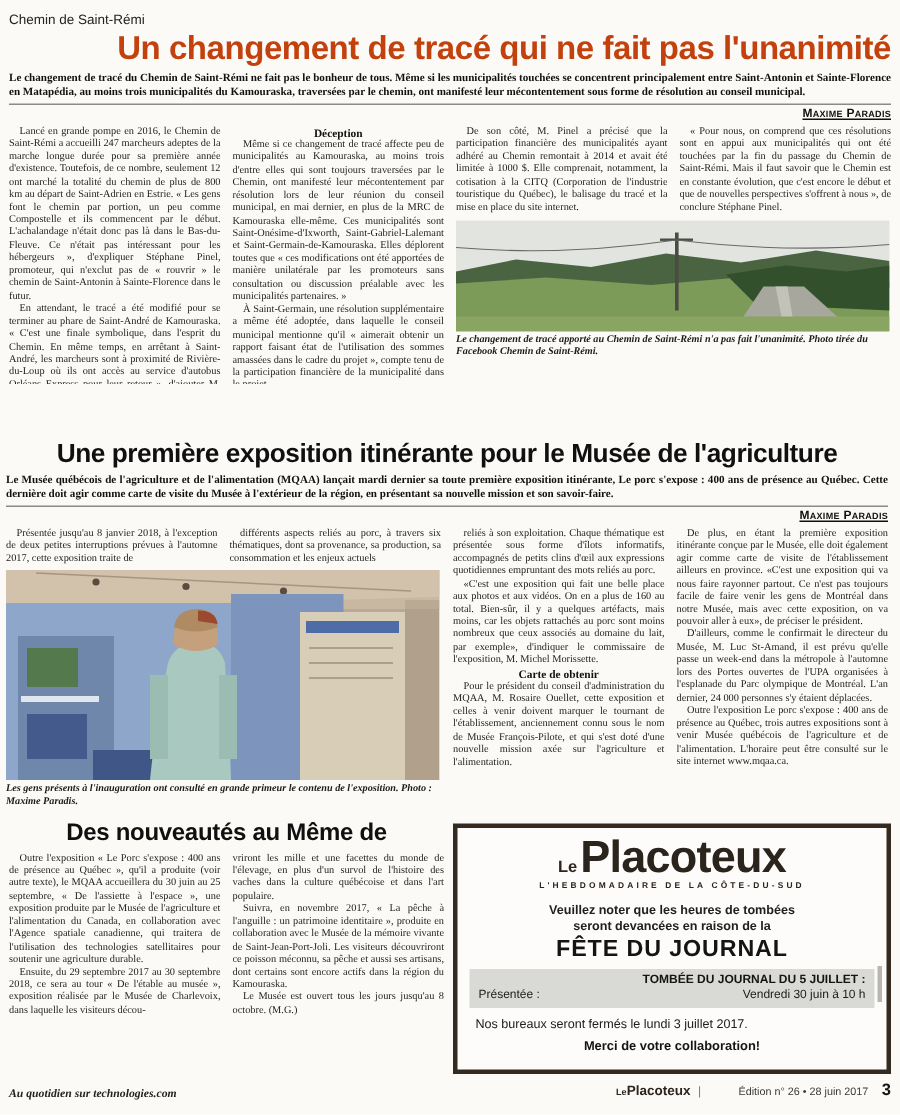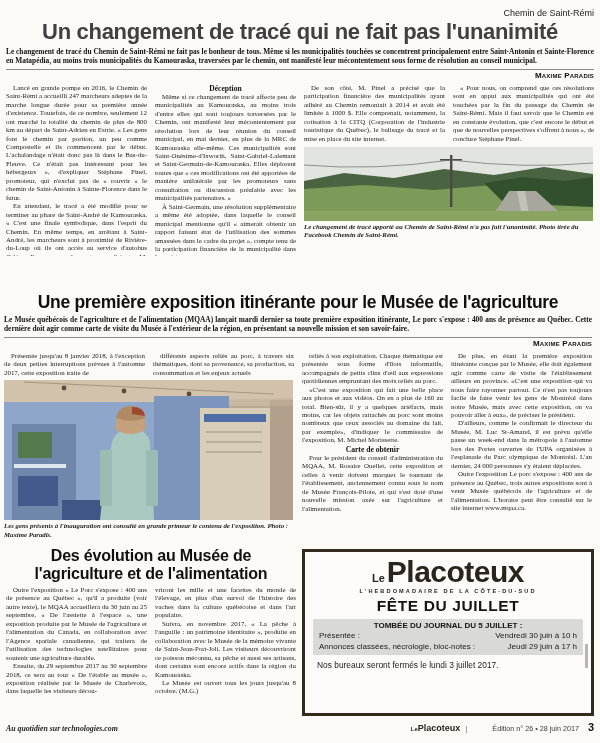--- a/index.html
+++ b/index.html
@@ -3,28 +3,28 @@
 <meta charset="utf-8">
 <style>
   * { margin:0; padding:0; box-sizing:border-box; }
   html,body { background:#ffffff; }
   .page {
     position:relative; width:600px; height:743px; overflow:hidden;
     background:#fbfaf7; color:#181818;
     font-family:"Liberation Serif", serif;
   }
   
-  .kicker { text-align:right; font:400 9px/11px "Liberation Sans", sans-serif; color:#222; }
-  .headline1 { text-align:center; font:700 22px/24px "Liberation Sans", sans-serif; color:#404040; letter-spacing:-0.3px; margin-top:1px; }
+  .kicker { text-align:left; font:400 9px/11px "Liberation Sans", sans-serif; color:#222; }
+  .headline1 { text-align:right; font:700 22px/24px "Liberation Sans", sans-serif; color:#c2410c; letter-spacing:-0.3px; margin-top:1px; }
   .headline2 { text-align:center; font:700 17.5px/19px "Liberation Sans", sans-serif; color:#101010; letter-spacing:-0.3px; }
   .headline3 { text-align:center; font:700 16px/17.5px "Liberation Sans", sans-serif; color:#101010; letter-spacing:-0.2px; }
   .lead { font:700 7.4px/9.4px "Liberation Serif", serif; text-align:justify; margin-top:3px; color:#111; }
   .byline-row { border-top:0.5px solid #8a8a8a; margin-top:3px; padding:1px 0 0;
                 text-align:right; font:700 8px/10px "Liberation Sans", sans-serif;
-                font-variant:small-caps; letter-spacing:0.2px; color:#101010; }
+                font-variant:small-caps; letter-spacing:0.2px; color:#101010;text-decoration:underline; }
   .cols { display:flex; gap:8px; margin-top:3px; }
   .half { width:290px; }
   .two-cols { display:flex; gap:8px; }
   .col { width:141px; font:400 6.9px/8.45px "Liberation Serif", serif; text-align:justify; color:#1c1c1c; overflow:hidden; }
   .col p { text-indent:7px; }
   .subhead { text-align:center; font:700 7.6px/9px "Liberation Serif", serif; color:#111; }
   .caption { font:700 italic 6.8px/8.4px "Liberation Serif", serif; color:#1b1b1b; text-align:left; margin-top:2px; }
   .photo { display:block; width:289px; border:0; }
   
   #art1 { position:absolute; left:6px; top:8px; width:588px; }
@@ -38,21 +38,21 @@
   
   #adbox { position:absolute; left:302px; top:549px; width:292px; height:167px;
            background:#fdfcfa; border:3px solid #342a20; padding:6px 8px 4px; }
   .ad-logo-row { display:flex; justify-content:center; align-items:baseline; gap:2px; color:#2b241d; }
   .ad-logo-le { font:700 11px/11px "Liberation Sans", sans-serif; }
   .ad-logo-name { font:700 30px/28px "Liberation Sans", sans-serif; letter-spacing:-0.5px; }
   .ad-tagline { text-align:center; font:700 5.6px/8px "Liberation Sans", sans-serif; letter-spacing:2.1px; color:#2b241d; margin-top:1px; }
   .ad-notice { text-align:center; font:700 8.4px/10.5px "Liberation Sans", sans-serif; color:#21201e; margin-top:6px; }
   .ad-event { text-align:center; font:700 15.5px/17px "Liberation Sans", sans-serif; letter-spacing:0.6px; color:#161412; margin-top:2px; }
   .ad-band { background:#d9d9d6; margin-top:5px; padding:2px 6px 3px; }
-  .ad-band-title { text-align:center; font:700 8px/10px "Liberation Sans", sans-serif; color:#161412; }
+  .ad-band-title { text-align:right; font:700 8px/10px "Liberation Sans", sans-serif; color:#161412; }
   .ad-band-row { display:flex; justify-content:space-between; font:400 8px/10.5px "Liberation Sans", sans-serif; color:#21201e; }
   .ad-closed { font:400 8.4px/10px "Liberation Sans", sans-serif; color:#21201e; margin-top:5px; padding-left:4px; }
   .ad-thanks { text-align:center; font:700 8.6px/10px "Liberation Sans", sans-serif; color:#161412; margin-top:5px; }
   .ad-mark { position:absolute; right:3px; top:92px; width:3px; height:24px; background:#b9b5af; }
   
   #footer-left { position:absolute; left:6px; top:724px; font:700 italic 7.8px/10px "Liberation Serif", serif; color:#222; }
   #footer-right { position:absolute; right:6px; top:721px; display:flex; align-items:baseline; gap:5px; }
   .fbrand { font:700 9px/12px "Liberation Sans", sans-serif; color:#2b241d; }
   .fbrand .le { font-size:6px; }
   .fsep { color:#777; font:400 8px/12px "Liberation Sans", sans-serif; }
@@ -171,55 +171,55 @@
             <p>D'ailleurs, comme le confirmait le directeur du Musée, M. Luc St-Amand, il est prévu qu'elle passe un week-end dans la métropole à l'automne lors des Portes ouvertes de l'UPA organisées à l'esplanade du Parc olympique de Montréal. L'an dernier, 24 000 personnes s'y étaient déplacées.</p>
             <p>Outre l'exposition Le porc s'expose : 400 ans de présence au Québec, trois autres expositions sont à venir Musée québécois de l'agriculture et de l'alimentation. L'horaire peut être consulté sur le site internet www.mqaa.ca.</p>
           </div>
         </div>
       </div>
     </div>
   </section>
 
   <section id="art3">
     <h2 class="headline3">
-      <span>Des évolution au Musée de</span><br>
-      <span>l'agriculture et de l'alimentation</span>
+      <span>Des nouveautés au Même de</span><br>
     </h2>
     <div class="two-cols" style="margin-top:4px;">
       <div class="col">
         <p>Outre l'exposition « Le Porc s'expose : 400 ans de présence au Québec », qu'il a produite (voir autre texte), le MQAA accueillera du 30 juin au 25 septembre, « De l'assiette à l'espace », une exposition produite par le Musée de l'agriculture et l'alimentation du Canada, en collaboration avec l'Agence spatiale canadienne, qui traitera de l'utilisation des technologies satellitaires pour soutenir une agriculture durable.</p>
         <p>Ensuite, du 29 septembre 2017 au 30 septembre 2018, ce sera au tour « De l'étable au musée », exposition réalisée par le Musée de Charlevoix, dans laquelle les visiteurs décou-</p>
       </div>
       <div class="col">
         <p style="text-indent:0;">vriront les mille et une facettes du monde de l'élevage, en plus d'un survol de l'histoire des vaches dans la culture québécoise et dans l'art populaire.</p>
         <p>Suivra, en novembre 2017, « La pêche à l'anguille : un patrimoine identitaire », produite en collaboration avec le Musée de la mémoire vivante de Saint-Jean-Port-Joli. Les visiteurs découvriront ce poisson méconnu, sa pêche et aussi ses artisans, dont certains sont encore actifs dans la région du Kamouraska.</p>
         <p>Le Musée est ouvert tous les jours jusqu'au 8 octobre. (M.G.)</p>
       </div>
     </div>
   </section>
 
   <aside id="adbox">
     <div class="ad-logo-row">
       <span class="ad-logo-le">Le</span>
       <span class="ad-logo-name">Placoteux</span>
     </div>
     <div class="ad-tagline">L'HEBDOMADAIRE DE LA CÔTE-DU-SUD</div>
-    <div class="ad-event">FÊTE DU JUILLET</div>
+    <div class="ad-notice">
+      <span>Veuillez noter que les heures de tombées</span><br>
+      <span>seront devancées en raison de la</span>
+    </div>
+    <div class="ad-event">FÊTE DU JOURNAL</div>
     <div class="ad-band">
       <div class="ad-band-title">TOMBÉE DU JOURNAL DU 5 JUILLET :</div>
       <div class="ad-band-row">
         <span>Présentée :</span>
         <span>Vendredi 30 juin à 10 h</span>
       </div>
-      <div class="ad-band-row">
-        <span>Annonces classées, nécrologie, bloc-notes :</span>
-        <span>Jeudi 29 juin à 17 h</span>
-      </div>
     </div>
     <div class="ad-closed">Nos bureaux seront fermés le lundi 3 juillet 2017.</div>
+    <div class="ad-thanks">Merci de votre collaboration!</div>
     <div class="ad-mark"></div>
   </aside>
 
   <div id="footer-left">Au quotidien sur technologies.com</div>
   <div id="footer-right">
     <span class="fbrand">
       <span class="le">Le</span><span>Placoteux</span>
     </span>
     <span class="fsep">|</span>
     <span class="fedition">Édition n° 26 • 28 juin 2017</span>

